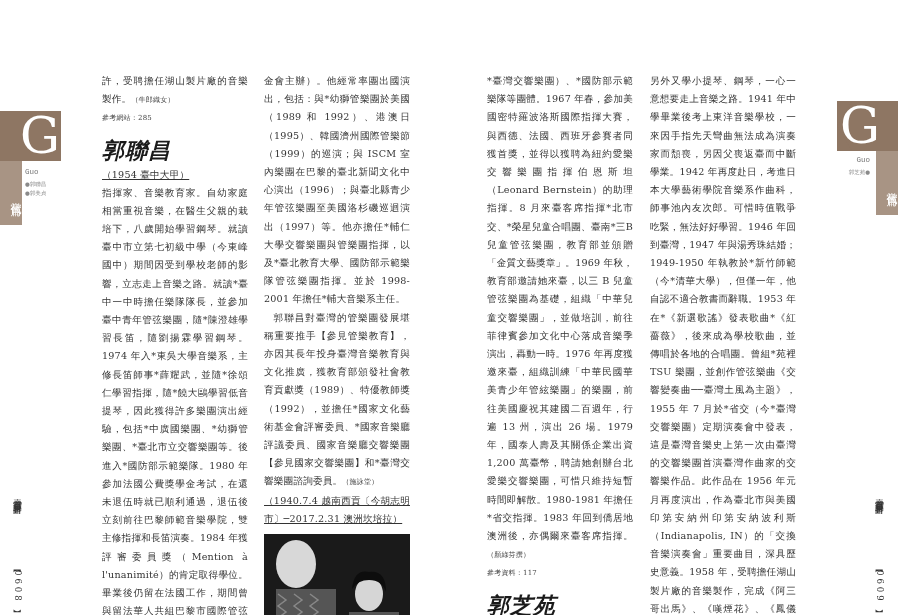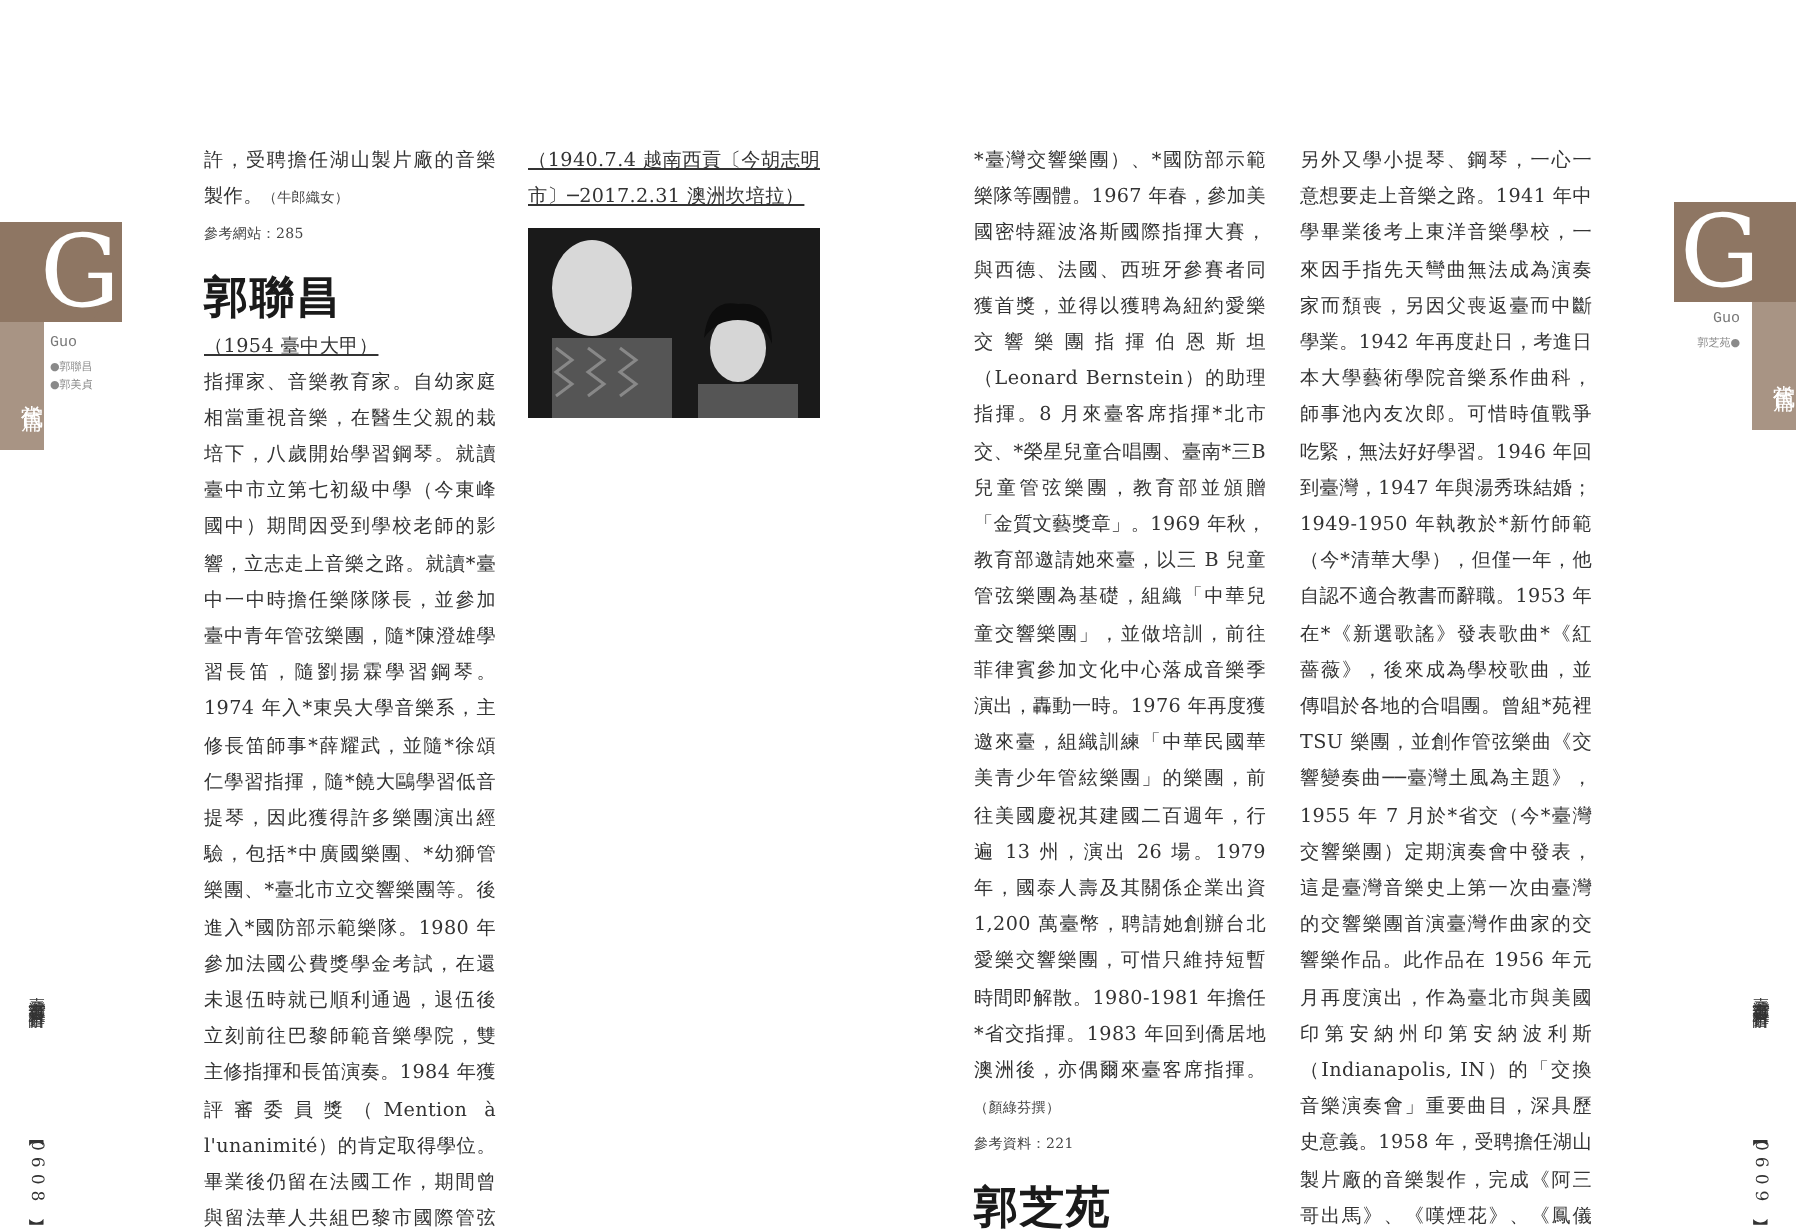--- a/index.html
+++ b/index.html
@@ -1,20 +1,20 @@
 <!DOCTYPE html>
 <html><head>
 <meta charset="utf-8">
 <style>
   html,body{margin:0;padding:0;background:#fff;}
   body{width:898px;height:615px;position:relative;overflow:hidden;font-family:"DejaVu Serif","Liberation Serif",serif;color:#2a2a2a;}
   .col{position:absolute;font-size:9.6px;line-height:18.2px;text-align:justify;letter-spacing:0.2px;color:#333;}
   .col p{margin:0;}
   .col .ind{text-indent:1em;}
-  .entry-title{font-size:22px;line-height:28px;font-weight:bold;color:#1a1a1a;margin:8px 0 2px;letter-spacing:1px;}
+  .entry-title{font-size:22px;line-height:28px;font-weight:bold;color:#1a1a1a;margin:8px 0 2px;letter-spacing:1px;font-style:italic;}
   .dates{font-size:9.6px;line-height:18px;color:#333;text-decoration:underline;}
   .small{font-size:7px;color:#444;}
   .photo{background:#1e1e1e;position:relative;overflow:hidden;}
   
   .tab-left{position:absolute;left:0;top:111px;width:61px;height:50px;background:#8e7663;}
   .tab-left-arrow{position:absolute;left:46px;top:111px;width:0;height:0;border-top:25px solid transparent;border-bottom:25px solid transparent;border-left:15px solid #8e7663;}
   .tab-right{position:absolute;right:0;top:101px;width:61px;height:50px;background:#8e7663;}
   .tab-right-arrow{position:absolute;right:46px;top:101px;width:0;height:0;border-top:25px solid transparent;border-bottom:25px solid transparent;border-right:15px solid #8e7663;}
   .bigG{position:absolute;font-family:"DejaVu Serif","Liberation Serif",serif;color:#fff;font-size:50px;line-height:50px;}
   .era-left{position:absolute;left:0;top:161px;width:22px;height:64px;background:#a89484;color:#fff;font-size:11px;line-height:14px;text-align:center;padding-top:6px;box-sizing:border-box;writing-mode:vertical-rl;letter-spacing:2px;}
@@ -40,39 +40,41 @@
 
 <div class="col" style="left:102px;top:72px;width:146px;">
   <p><span>許，受聘擔任湖山製片廠的音樂製作。</span><span class="small">（牛郎織女）</span></p>
   <p class="small">參考網站：285</p>
   <div class="entry-title">郭聯昌</div>
   <div class="dates">（1954 臺中大甲）</div>
   <p>指揮家、音樂教育家。自幼家庭相當重視音樂，在醫生父親的栽培下，八歲開始學習鋼琴。就讀臺中市立第七初級中學（今東峰國中）期間因受到學校老師的影響，立志走上音樂之路。就讀*臺中一中時擔任樂隊隊長，並參加臺中青年管弦樂團，隨*陳澄雄學習長笛，隨劉揚霖學習鋼琴。1974 年入*東吳大學音樂系，主修長笛師事*薛耀武，並隨*徐頌仁學習指揮，隨*饒大鷗學習低音提琴，因此獲得許多樂團演出經驗，包括*中廣國樂團、*幼獅管樂團、*臺北市立交響樂團等。後進入*國防部示範樂隊。1980 年參加法國公費獎學金考試，在還未退伍時就已順利通過，退伍後立刻前往巴黎師範音樂學院，雙主修指揮和長笛演奏。1984 年獲評審委員獎（Mention à l'unanimité）的肯定取得學位。畢業後仍留在法國工作，期間曾與留法華人共組巴黎市國際管弦樂團（Ensemble Instrumental International），並擔任指揮暨音樂總監。樂團匯集許多留法優秀音樂人才，包括蘇顯達（小提琴）、楊瑞瑟（中提琴）、饒大鷗（低音提琴）、高鑫風（低音管）、徐伯年（打擊樂）、羅玫雅（鋼琴）和陳漢金（*音樂學）等人。由於表姨丈*郭芝苑對於郭聯昌青少年時期的音樂學習影響相當大，因此 1986 年他在巴黎演出郭芝苑中文輕歌劇《牛郎織女》，創下臺灣歌劇首度在國外完整製作演出的記錄。同年，為臺灣作曲家王妙文發表新作《小提琴奏鳴曲》與《中提琴奏鳴曲》，並與華人音樂家合作演出，包括小提琴家李季、小號演奏家*葉樹涵等。由於陳澄雄於 1984 年接掌*臺北市立國樂團團長，於是希望郭聯昌能放下法國工作回臺灣服務。幾經考慮，郭聯昌於 1987 年返臺接任*北市國指揮。由他指揮演出的音樂盛會包括：1987 年 9 月指揮*北市國演出大型民族芭蕾舞劇《蒙漢情》、1993 年指揮*臺北市立交響樂團演出「吾鄉吾土」音樂會系列三（和成文教基</p>
 </div>
 
 <div class="col" style="left:264px;top:72px;width:146px;">
+  <p>金會主辦）。他經常率團出國演出，包括：與*幼獅管樂團於美國（1989 和 1992）、港澳日（1995）、韓國濟州國際管樂節（1999）的巡演；與 ISCM 室內樂團在巴黎的臺北新聞文化中心演出（1996）；與臺北縣青少年管弦樂團至美國洛杉磯巡迴演出（1997）等。他亦擔任*輔仁大學交響樂團與管樂團指揮，以及*臺北教育大學、國防部示範樂隊管弦樂團指揮。並於 1998-2001 年擔任*輔大音樂系主任。</p>
+  <p class="ind"><span>郭聯昌對臺灣的管樂團發展堪稱重要推手【參見管樂教育】，亦因其長年投身臺灣音樂教育與文化推廣，獲教育部頒發社會教育貢獻獎（1989）、特優教師獎（1992），並擔任*國家文化藝術基金會評審委員、*國家音樂廳評議委員、國家音樂廳交響樂團【參見國家交響樂團】和*臺灣交響樂團諮詢委員。</span><span class="small">（施詠堂）</span></p>
   <div class="dates">（1940.7.4 越南西貢〔今胡志明市〕─2017.2.31 澳洲坎培拉）</div>
   <div class="photo" style="width:146px;height:95px;margin-top:6px;">
     <svg width="146" height="95" viewBox="0 0 146 95">
       <rect width="146" height="95" fill="#242424"></rect>
       <rect x="0" y="0" width="146" height="95" fill="#1a1a1a"></rect>
       <ellipse cx="32" cy="30" rx="20" ry="24" fill="#d8d8d8"></ellipse>
       <rect x="12" y="55" width="60" height="40" fill="#555"></rect>
       <path d="M14 60 l8 6 l-8 6 l8 6 l-8 6 M30 60 l8 6 l-8 6 l8 6 l-8 6 M46 60 l8 6 l-8 6 l8 6 l-8 6" stroke="#888" stroke-width="1.5" fill="none"></path>
       <ellipse cx="105" cy="60" rx="14" ry="17" fill="#d6d6d6"></ellipse>
       <path d="M88 55 Q90 35 105 38 Q122 36 122 58 Q118 46 105 46 Q94 46 88 55Z" fill="#0d0d0d"></path>
       <rect x="85" y="78" width="50" height="17" fill="#555"></rect>
     </svg>
   </div>
 
 </div>
 
 <div class="col" style="left:487px;top:72px;width:146px;">
   <p><span>*臺灣交響樂團）、*國防部示範樂隊等團體。1967 年春，參加美國密特羅波洛斯國際指揮大賽，與西德、法國、西班牙參賽者同獲首獎，並得以獲聘為紐約愛樂交響樂團指揮伯恩斯坦（Leonard Bernstein）的助理指揮。8 月來臺客席指揮*北市交、*榮星兒童合唱團、臺南*三B 兒童管弦樂團，教育部並頒贈「金質文藝獎章」。1969 年秋，教育部邀請她來臺，以三 B 兒童管弦樂團為基礎，組織「中華兒童交響樂團」，並做培訓，前往菲律賓參加文化中心落成音樂季演出，轟動一時。1976 年再度獲邀來臺，組織訓練「中華民國華美青少年管絃樂團」的樂團，前往美國慶祝其建國二百週年，行遍 13 州，演出 26 場。1979 年，國泰人壽及其關係企業出資 1,200 萬臺幣，聘請她創辦台北愛樂交響樂團，可惜只維持短暫時間即解散。1980-1981 年擔任*省交指揮。1983 年回到僑居地澳洲後，亦偶爾來臺客席指揮。</span><span class="small">（顏綠芬撰）</span></p>
-  <p class="small">參考資料：221</p>
+  <p class="small">參考資料：117</p>
   <div class="entry-title">郭芝苑</div>
 
 </div>
 
 <div class="col" style="left:650px;top:72px;width:146px;">
   <p>另外又學小提琴、鋼琴，一心一意想要走上音樂之路。1941 年中學畢業後考上東洋音樂學校，一來因手指先天彎曲無法成為演奏家而頹喪，另因父喪返臺而中斷學業。1942 年再度赴日，考進日本大學藝術學院音樂系作曲科，師事池內友次郎。可惜時值戰爭吃緊，無法好好學習。1946 年回到臺灣，1947 年與湯秀珠結婚；1949-1950 年執教於*新竹師範（今*清華大學），但僅一年，他自認不適合教書而辭職。1953 年在*《新選歌謠》發表歌曲*《紅薔薇》，後來成為學校歌曲，並傳唱於各地的合唱團。曾組*苑裡 TSU 樂團，並創作管弦樂曲《交響變奏曲──臺灣土風為主題》，1955 年 7 月於*省交（今*臺灣交響樂團）定期演奏會中發表，這是臺灣音樂史上第一次由臺灣的交響樂團首演臺灣作曲家的交響樂作品。此作品在 1956 年元月再度演出，作為臺北市與美國印第安納州印第安納波利斯（Indianapolis, IN）的「交換音樂演奏會」重要曲目，深具歷史意義。1958 年，受聘擔任湖山製片廠的音樂製作，完成《阿三哥出馬》、《嘆煙花》、《鳳儀亭》等電影配樂。1966 年再度赴日東京藝術大學音樂部作曲科深造，1969 年歸國，次年 12 月受聘於*臺視擔任基本作曲，當時發表了管弦樂曲《迎神》、《臺灣旋律二樂章》，由*臺灣電視公司交響樂團演奏。也為*臺視的「兒童世界」【參見電視音樂節目】寫了許多首兒歌。1973 年*史惟亮邀請他擔任*省交研究部的作曲工作，創作了許多佳作，例如*《唐山過台灣》A 調交響曲（1985）、《天人師》（1988）等，並完成了輕歌劇《許仙與白娘娘》（1984）。他在*省交一直至 1986 年退休。1993 年獲*吳三連獎，1994 年他則以《天人師》獲*國家文藝獎。2001 年靜宜大學頒給他榮譽博士學位，這也是臺灣作曲家獲榮譽博士學位的第一位。2005 年，八十四歲的郭芝苑獲得了*行政院文化獎。他的作品涵蓋流行歌、藝術歌曲（華語、臺語）、兒童歌曲、歌劇、器樂獨奏、室內樂、管弦樂民謠編曲、合唱曲等，晚年更致力於臺語藝術歌曲、合唱曲的創作和改編。</p>
 </div>
 
 <div class="tab-right"></div>
 <div class="tab-right-arrow"></div>

